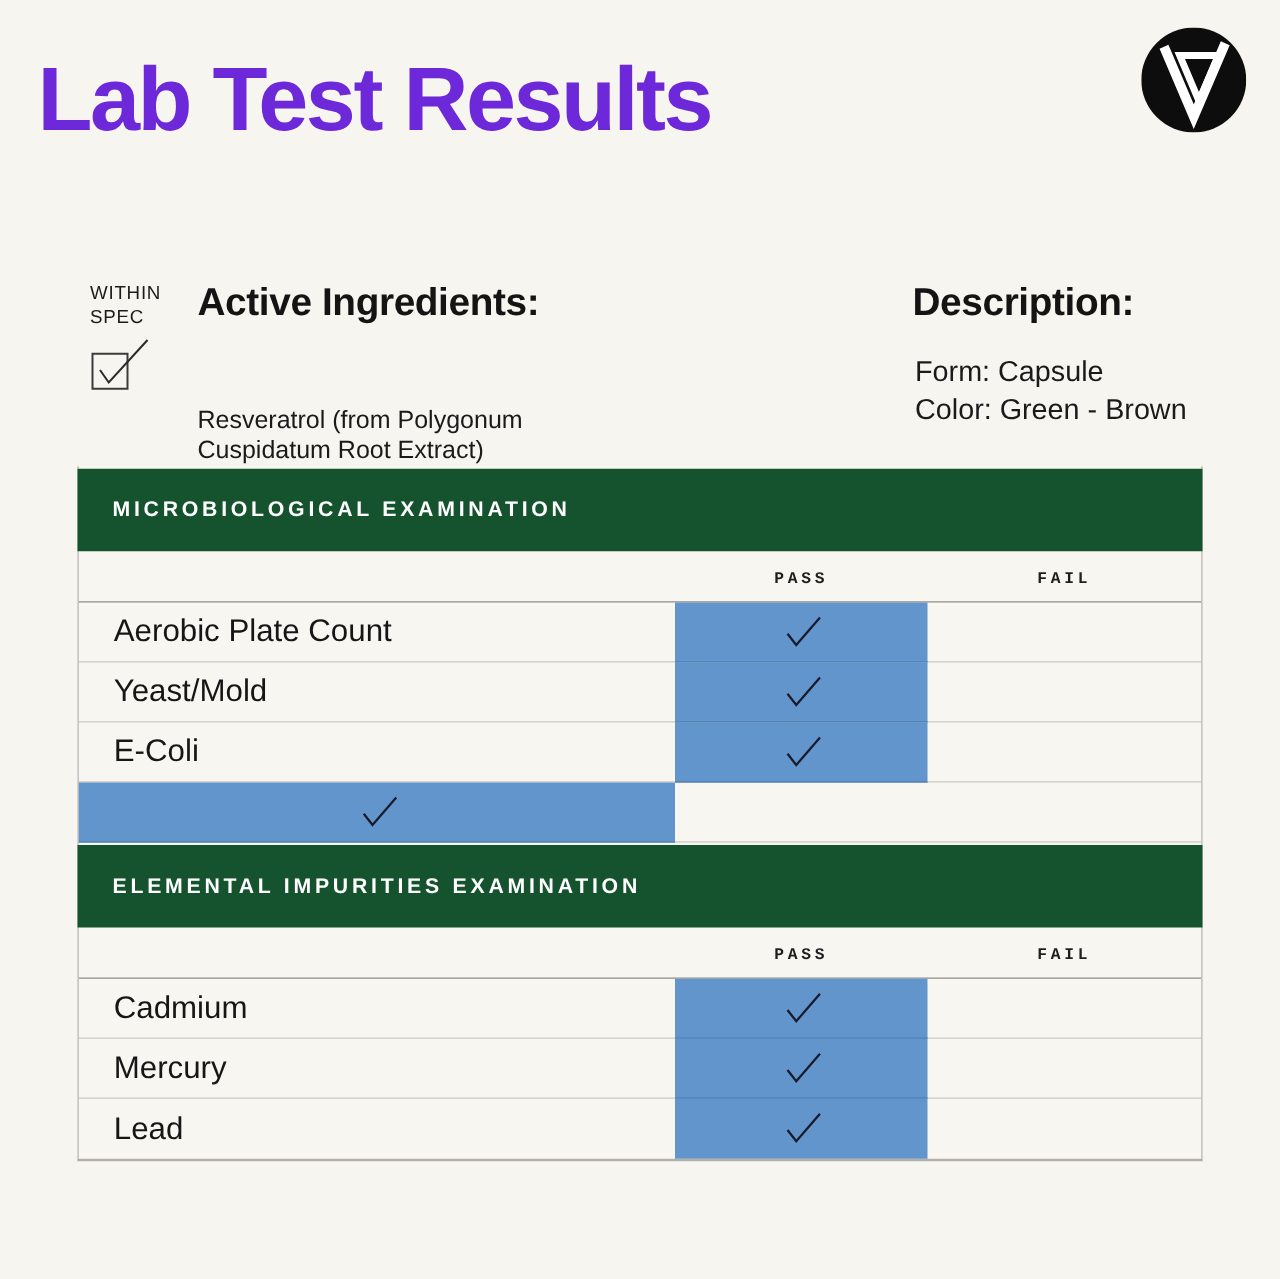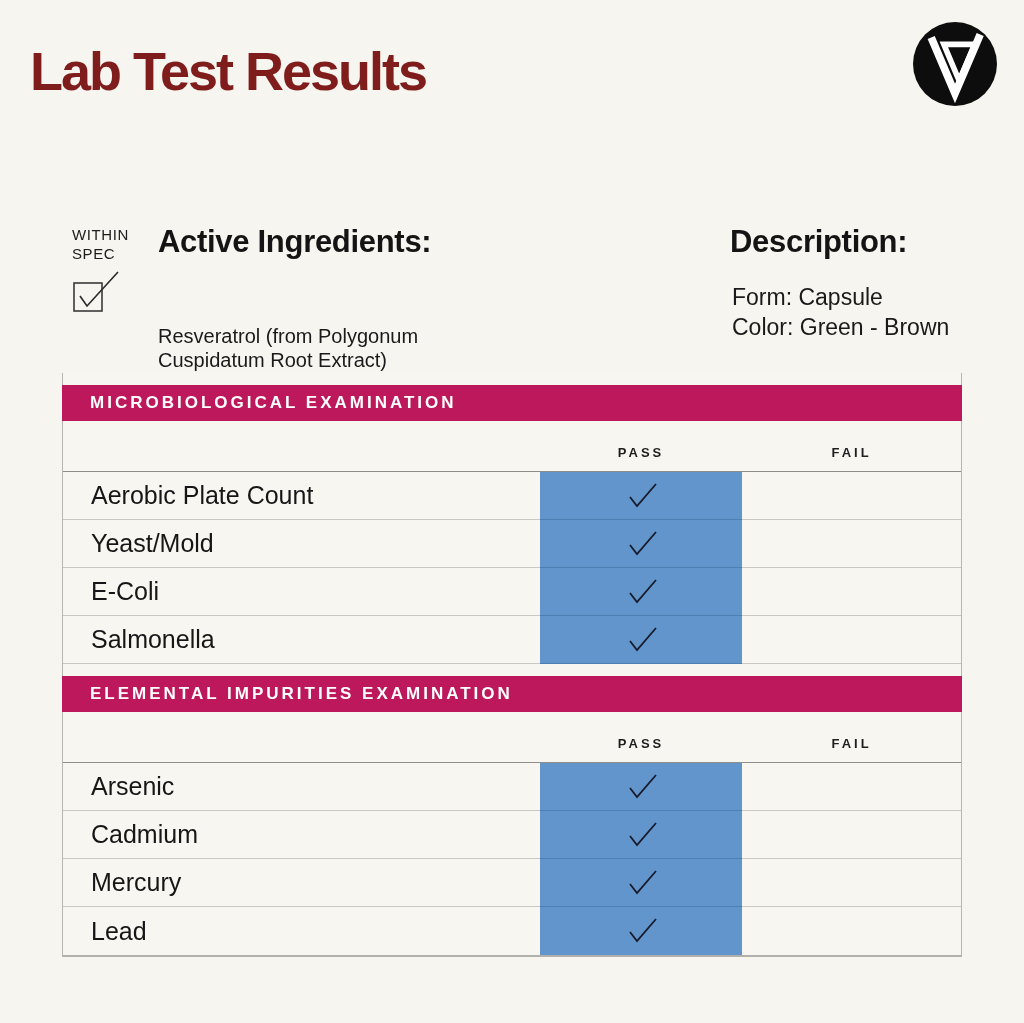--- a/index.html
+++ b/index.html
@@ -9,25 +9,25 @@
     background: #f7f5f0;
     font-family: "Liberation Sans", "DejaVu Sans", sans-serif;
     color: #141414;
     overflow: hidden;
   }
 
   
   .page-title {
     position: absolute;
     left: 30px; top: 44px;
-    font-size: 54px;
+    font-size: 72px;
     font-weight: 900;
     letter-spacing: -2px;
     line-height: 1;
-    color: #7f1d1d;
+    color: #6d28d9;
   }
   .brand-logo {
     position: absolute;
     right: 27px; top: 22px;
     width: 84px; height: 84px;
   }
 
   
   .within-spec {
     position: absolute;
@@ -69,39 +69,40 @@
   .tables-wrap {
     position: absolute;
     left: 62px; top: 373px;
     width: 900px;
     border-left: 1px solid #b7b5b0;
     border-right: 1px solid #b7b5b0;
     border-bottom: 2px solid #b2b0ab;
     background: #f8f6f1;
   }
   .banner {
-    height: 36px;
-    background: #be185d;
+    height: 66px;
+    background: #14532d;
     display: flex;
     align-items: center;
     padding-left: 28px;
-    margin: 12px -1px;
+    margin: 2px -1px;
   }
   .banner-text {
     color: #ffffff;
     font-size: 17px;
     font-weight: 700;
     letter-spacing: 3px;
   }
   .cols-header {
     height: 39px;
     display: grid;
     grid-template-columns: 477px 202px 1fr;
     align-items: center;
     border-bottom: 1px solid #908e8a;
+    font-family: Liberation Mono, monospace;
   }
   .col-label {
     text-align: center;
     font-size: 13px;
     font-weight: 600;
     letter-spacing: 3px;
     color: #1e1e1e;
   }
   .t-row {
     height: 48px;
@@ -190,48 +191,38 @@
   <div class="t-row">
     <span class="row-name">E-Coli</span>
     <span class="cell-pass">
       <svg class="check-icon-svg" viewBox="0 0 42 30">
           <path d="M10 16 L17 25 L36 3" fill="none" stroke="#181b2b" stroke-width="1.8"></path>
         </svg>
     </span>
     <span class="cell-fail"></span>
   </div>
   <div class="t-row">
-    <span class="row-name">Salmonella</span>
     <span class="cell-pass">
       <svg class="check-icon-svg" viewBox="0 0 42 30">
           <path d="M10 16 L17 25 L36 3" fill="none" stroke="#181b2b" stroke-width="1.8"></path>
         </svg>
     </span>
     <span class="cell-fail"></span>
   </div>
 
   <div class="banner">
     <span class="banner-text">ELEMENTAL IMPURITIES EXAMINATION</span>
   </div>
   <div class="cols-header">
     <span></span>
     <span class="col-label">PASS</span>
     <span class="col-label">FAIL</span>
   </div>
 
   <div class="t-row">
-    <span class="row-name">Arsenic</span>
-    <span class="cell-pass">
-      <svg class="check-icon-svg" viewBox="0 0 42 30">
-          <path d="M10 16 L17 25 L36 3" fill="none" stroke="#181b2b" stroke-width="1.8"></path>
-        </svg>
-    </span>
-    <span class="cell-fail"></span>
-  </div>
-  <div class="t-row">
     <span class="row-name">Cadmium</span>
     <span class="cell-pass">
       <svg class="check-icon-svg" viewBox="0 0 42 30">
           <path d="M10 16 L17 25 L36 3" fill="none" stroke="#181b2b" stroke-width="1.8"></path>
         </svg>
     </span>
     <span class="cell-fail"></span>
   </div>
   <div class="t-row">
     <span class="row-name">Mercury</span>

